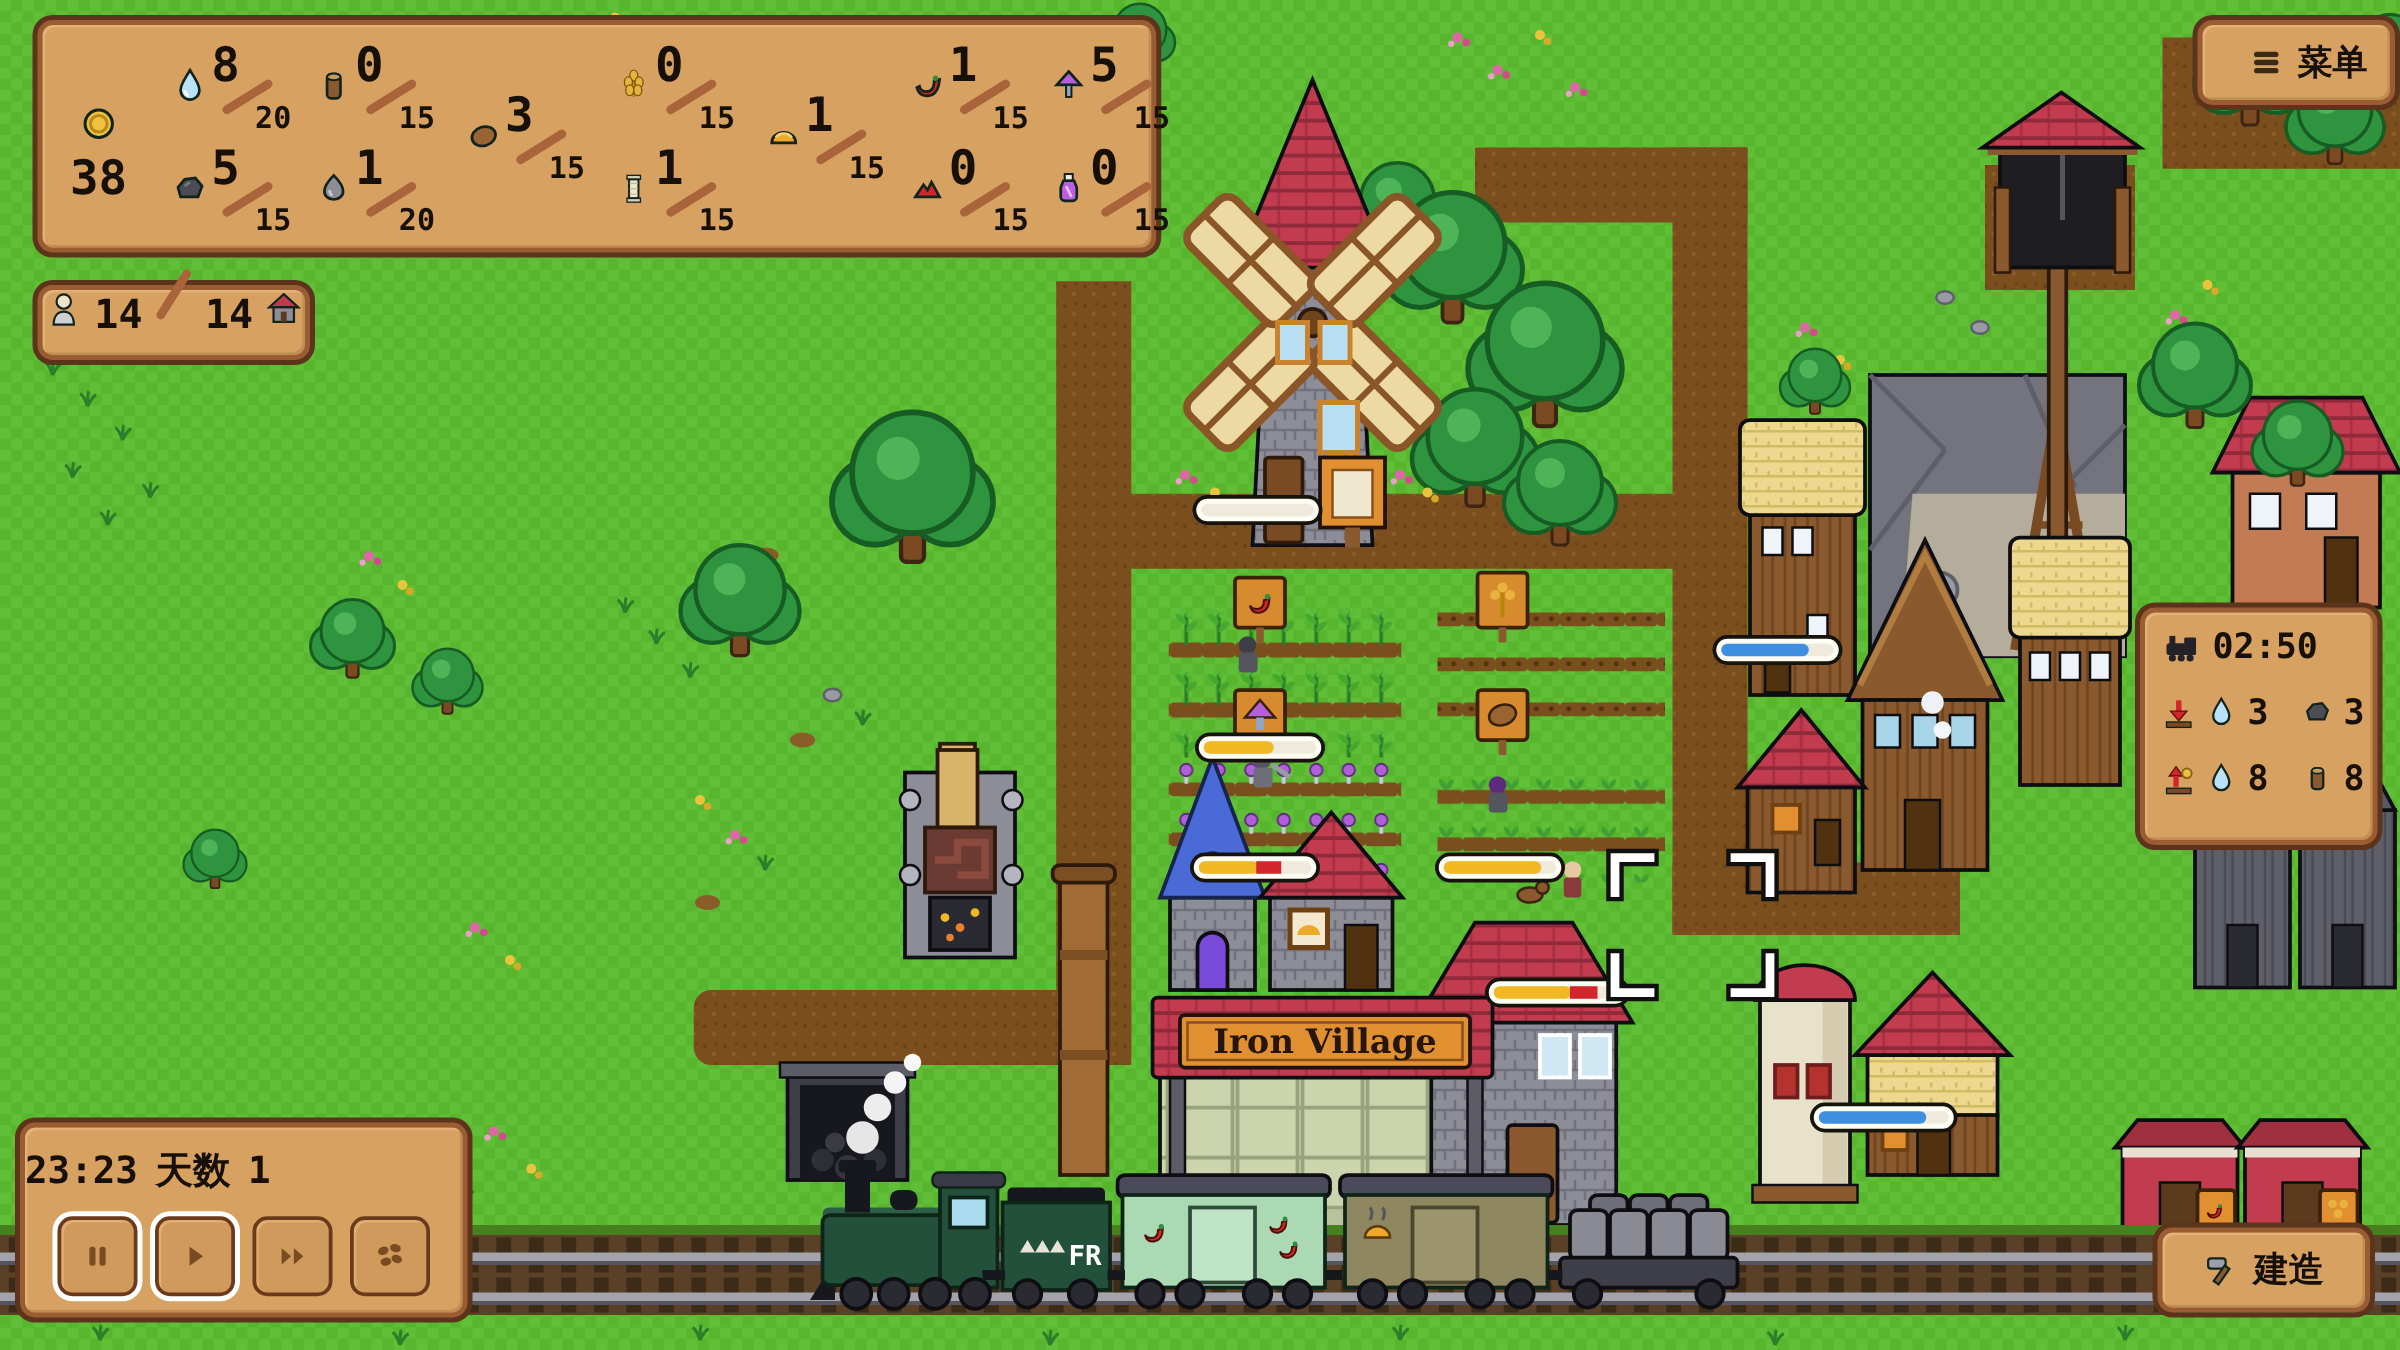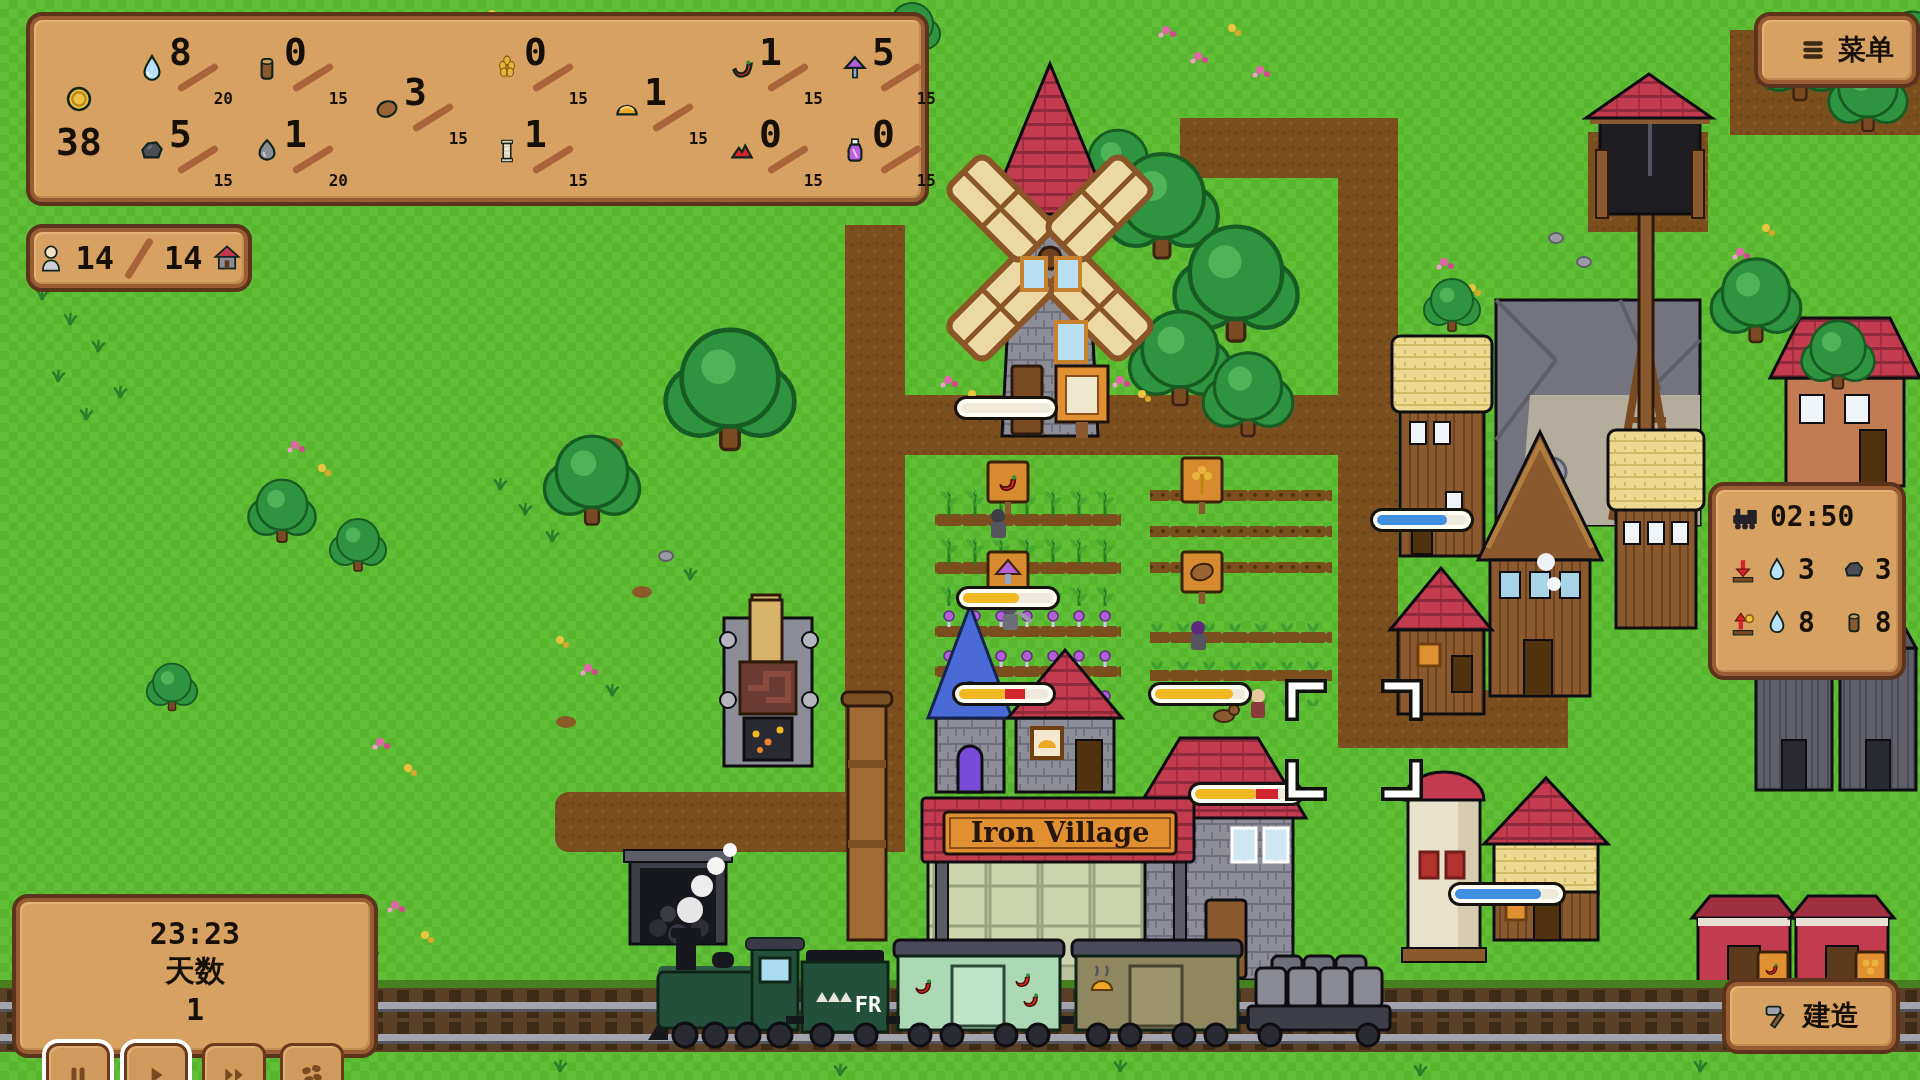--- a/index.html
+++ b/index.html
@@ -14,35 +14,35 @@
   .num{font-family:"DejaVu Sans Mono",monospace;font-weight:700;color:#171008;}
   .cjk{font-family:"DejaVu Sans",sans-serif;font-weight:700;color:#171008;}
 
   
   .res{position:absolute;display:flex;align-items:flex-start;}
   .res .ric{margin-top:16px;margin-right:2px;}
   .frac{position:relative;width:66px;height:70px;}
   .frac .val{position:absolute;left:2px;top:-8px;font-size:38px;}
   .frac .slash{position:absolute;left:8px;top:36px;width:46px;height:7px;background:#a9643c;
                border-radius:4px;transform:rotate(-32deg);}
-  .frac .max{position:absolute;right:0;bottom:0;font-size:16px;}
+  .frac .max{position:absolute;right:0;bottom:0;font-size:24px;}
   .coinrow{position:absolute;display:flex;align-items:center;gap:4px;flex-direction:column;}
   .coinrow .cval{font-size:38px;}
 
   
-  .poprow{display:flex;align-items:center;justify-content:center;gap:10px;height:100%;}
+  .poprow{display:flex;justify-content:center;gap:10px;height:100%;}
   .poprow .pnum{font-size:32px;}
   .popslash{width:46px;height:7px;background:#a9643c;border-radius:4px;transform:rotate(-58deg);margin:0 -8px;}
 
   
   .tanbtn{display:flex;align-items:center;justify-content:center;gap:12px;cursor:pointer;}
   .tanbtn span{font-size:28px;}
 
   
-  .clockrow{display:flex;align-items:center;justify-content:center;margin-top:14px;flex-direction:column;}
+  .clockrow{display:flex;align-items:center;gap:14px;margin-top:14px;}
   .clockrow span{font-size:30px;}
   .btnrow{display:flex;justify-content:center;gap:14px;margin-top:16px;}
   .sqbtn{width:58px;height:58px;background:#cf9a5c;border:3px solid #6b3a1d;border-radius:12px;
          display:flex;align-items:center;justify-content:center;cursor:pointer;
          box-shadow:inset 2px 2px 0 #dfae72;}
   .sqbtn.lit{box-shadow:0 0 0 4px #ffffff, inset 2px 2px 0 #dfae72;}
 
   
   .schrow{display:flex;align-items:center;gap:10px;margin:10px 0 0 14px;}
   .schrow .sv{font-size:28px;}

